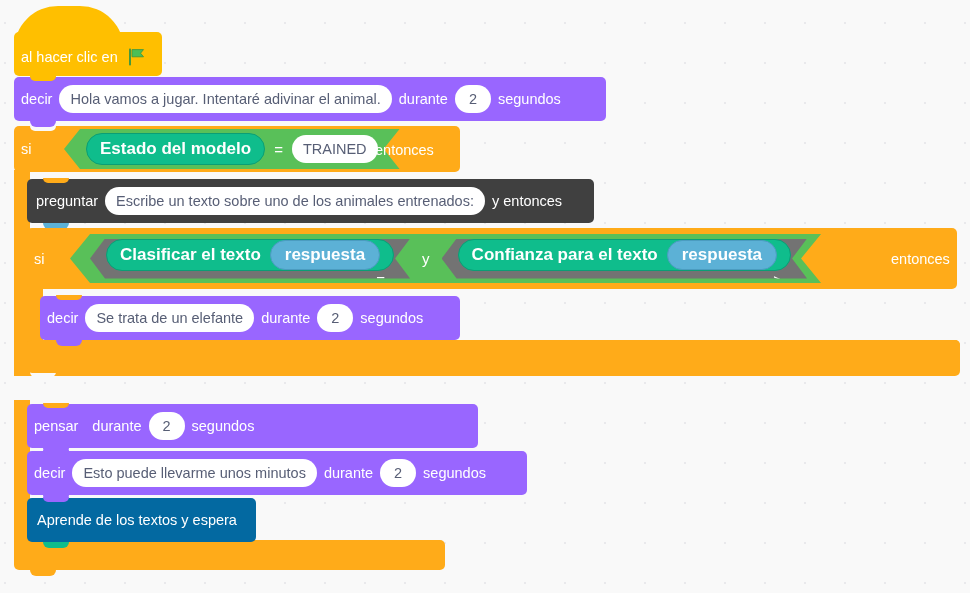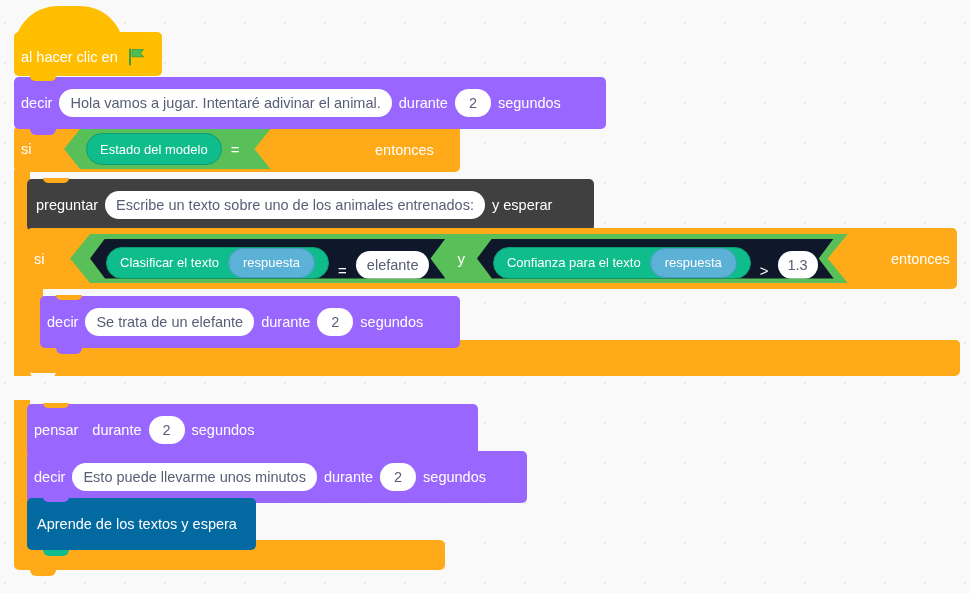--- a/index.html
+++ b/index.html
@@ -31,21 +31,21 @@
     font-size: 14.5px;
     line-height: 1;
     white-space: nowrap;
     user-select: none;
   }
   .lbl { padding: 0 7px; }
   .lbl:first-child { }
 
   
   .stack {
-    height: 52px;
+    height: 44px;
     border-radius: 5px;
   }
   .stack::before,  
   .stack::after {  
     content: "";
     position: absolute;
     left: 16px;
     width: 26px;
     height: 6px;
     border-radius: 0 0 6px 6px;
@@ -118,23 +118,24 @@
     box-sizing: border-box;
   }
 
   
   .reporter {
     display: inline-flex;
     align-items: center;
     height: 32px;
     border-radius: 17px;
     color: #fff;
-    font-size: 13px;
+    font-size: 17px;
     padding: 0 13px;
     box-sizing: border-box;
+    font-weight: bold;
   }
   .rep-ml { background: #0fbd8c; border: 1px solid #0b9e75; }
   .rep-var { background: #5cb1d6; border: 1px solid #4b9cc0; padding: 0 14px; height: 30px; }
 
   
   .hexwrap { position: relative; display: inline-flex; align-items: center; }
   .hex {
     position: relative;
     display: inline-flex;
     align-items: center;
@@ -150,25 +151,26 @@
     position: absolute; inset: 2px;
     clip-path: polygon(15px 0, 100% 0, calc(100% - 15px) 50%, 100% 100%, 15px 100%, 0 50%);
     background: #4fb04f;
     z-index: 0;
   }
   .hex > * { position: relative; z-index: 1; }
   .hex-sub {
     height: 40px;
     padding: 0 16px;
     clip-path: polygon(15px 0, 100% 0, calc(100% - 15px) 50%, 100% 100%, 15px 100%, 0 50%);
-    background: #0f172a;
+    background: #737373;
     display: inline-flex;
     align-items: flex-end;
     box-sizing: border-box;
     position: relative;
+    flex-direction: column;
   }
   .op { padding: 0 9px; font-size: 15px; color: #ffffff; }
   .cbar {
     position: absolute;
     background: #ffab19;
     border-radius: 5px;
     box-sizing: border-box;
     display: flex;
     align-items: center;
     color: #fff;
@@ -206,20 +208,21 @@
   </div>
   <div class="notch-ctrl" style="left:30px; top:126px;"></div>
 
   <div class="hexwrap" style="position:absolute; left:64px; top:129px;">
     <div class="hex" style="height:40px; padding-left:22px; padding-right:22px;">
       <div class="hex-inner-border"></div>
       <span class="reporter rep-ml">
         <span>Estado del modelo</span>
       </span>
       <span class="op">=</span>
+      <span class="oval-txt">TRAINED</span>
     </div>
   </div>
   <div class="lbl" style="position:absolute; left:368px; top:142px; color:#fff; font-size:14.5px;">entonces</div>
 
   <div class="cleft" style="left:14px; top:170px; height:206px;"></div>
 
   <div class="cbar" style="left:14px; top:340px; width:946px; height:36px;"></div>
 
   <div class="notch-ctrl" style="left:30px; top:372px;"></div>
 
@@ -248,21 +251,21 @@
     <span class="oval-txt">Hola vamos a jugar. Intentaré adivinar el animal.</span>
     <span class="lbl">durante</span>
     <span class="oval-num">2</span>
     <span class="lbl">segundos</span>
   </div>
 
   <div class="blk stack c-sense" style="left:27px; top:179px; width:567px;">
     <div class="notch" style="background:#ffab19;"></div>
     <span class="lbl" style="padding-left:9px;">preguntar</span>
     <span class="oval-txt">Escribe un texto sobre uno de los animales entrenados:</span>
-    <span class="lbl">y esperar</span>
+    <span class="lbl">y entonces</span>
   </div>
 
   <div class="cbar" style="left:27px; top:228px; width:930px; height:61px;">
     <span class="lbl">si</span>
   </div>
   <div class="notch-ctrl" style="left:43px; top:228px; background:#ffab19;"></div>
 
   <div class="hexwrap" style="position:absolute; left:70px; top:234px;">
     <div class="hex" style="height:49px; padding-left:14px; padding-right:14px;
                             clip-path:polygon(20px 0, 100% 0, calc(100% - 20px) 50%, 100% 100%, 20px 100%, 0 50%);">

